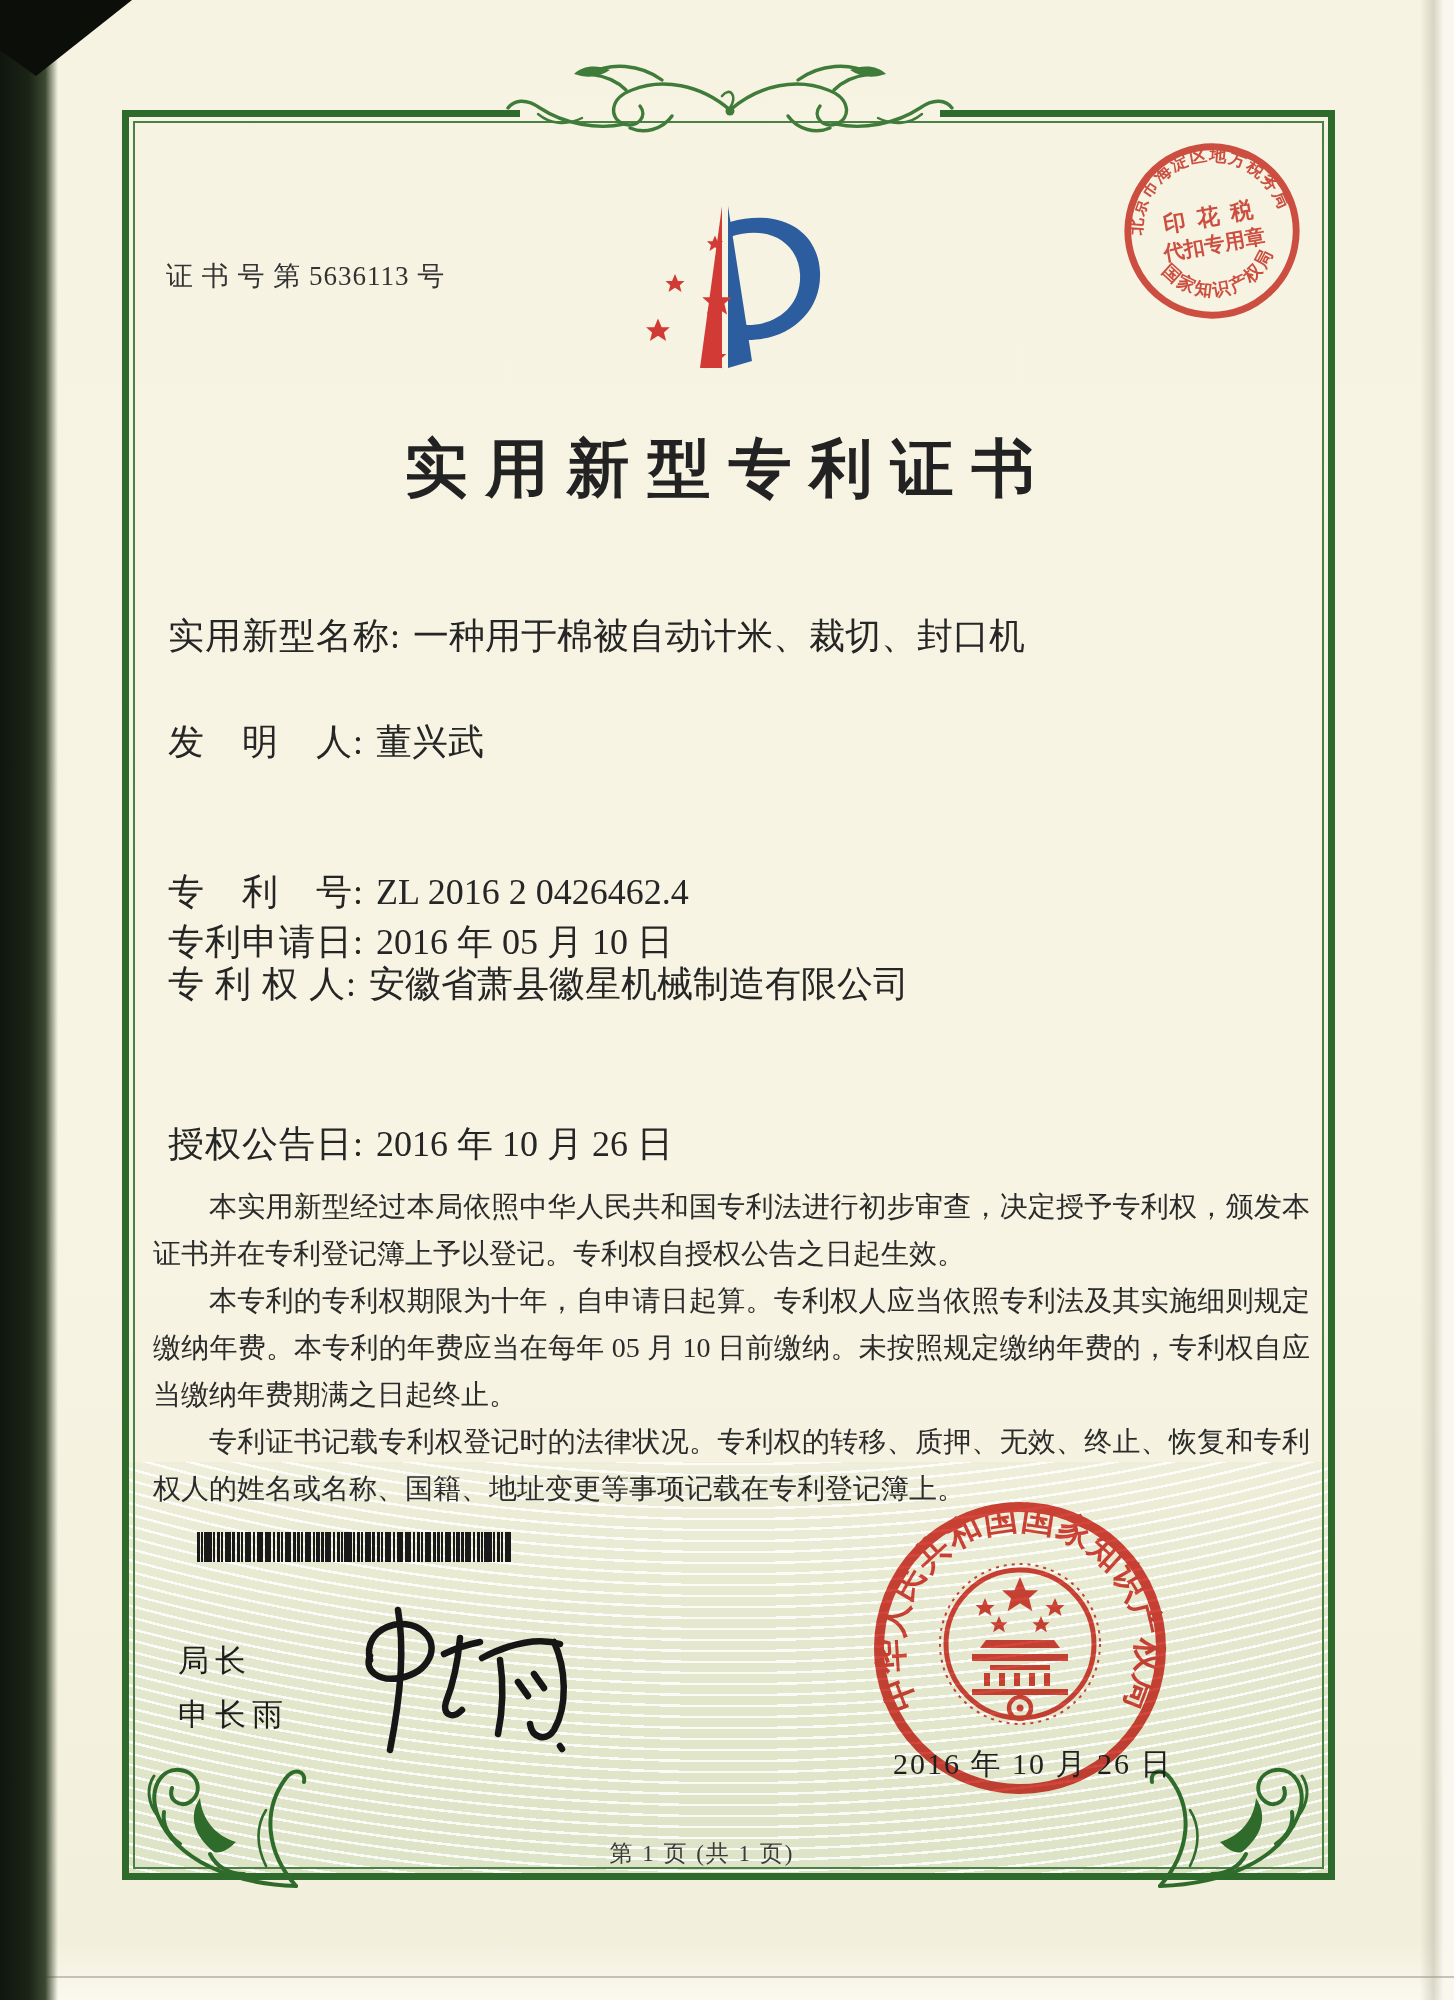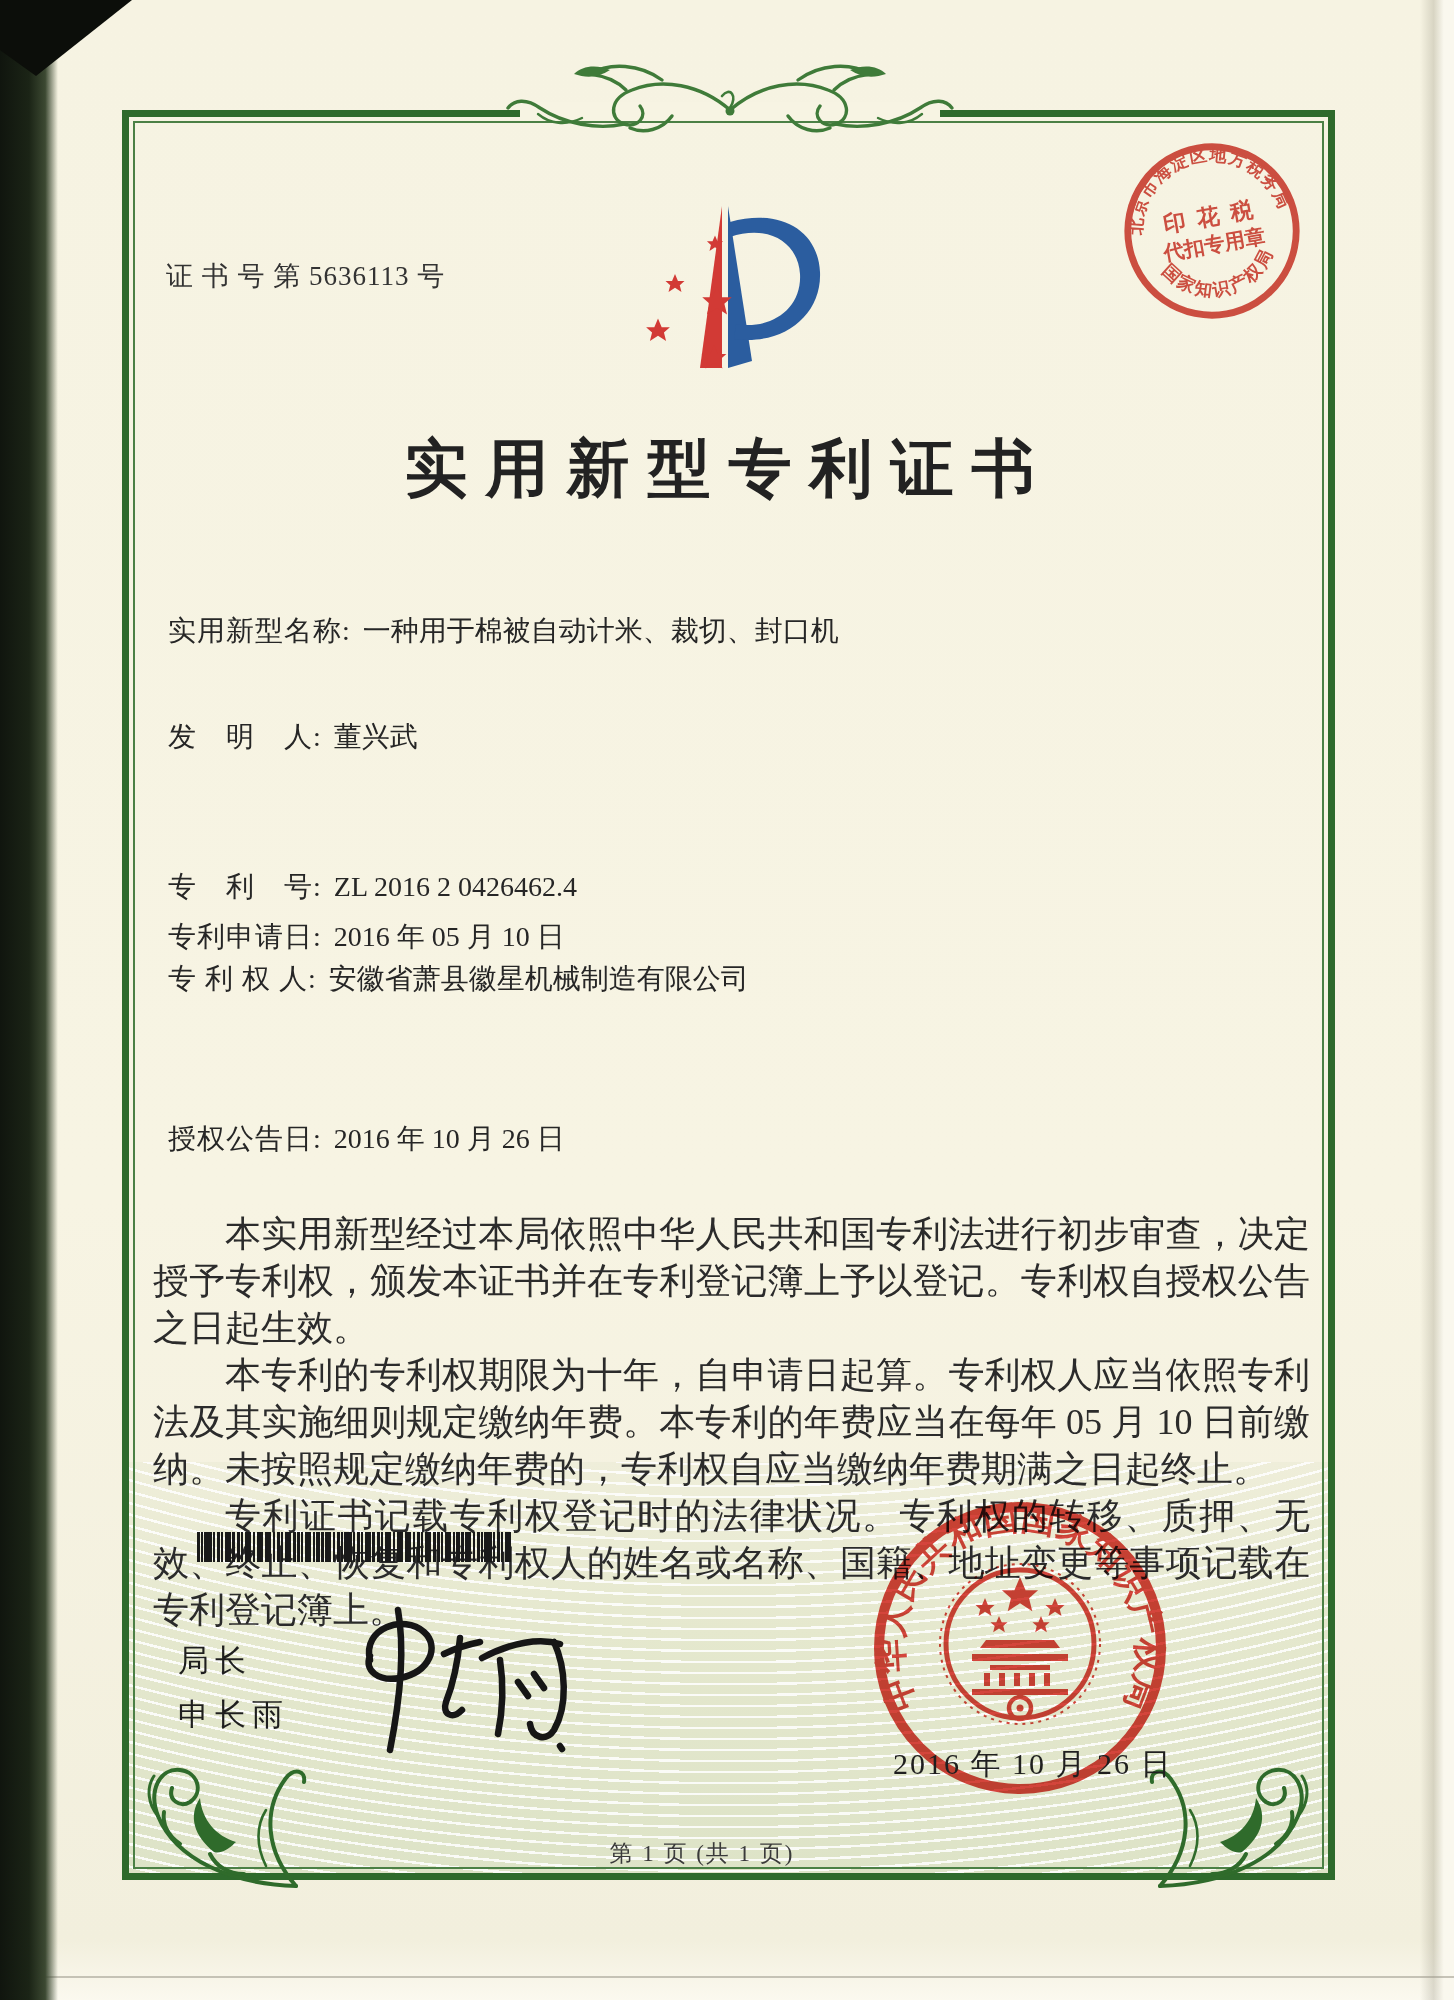--- a/index.html
+++ b/index.html
@@ -27,26 +27,26 @@
      background:
        repeating-radial-gradient(2600px circle at 50% -2100px,
           rgba(255,255,255,.85) 0 2.5px, rgba(255,255,255,0) 2.5px 11px),
        linear-gradient(180deg,#efeeda 0%,#e5e8ce 40%,#dde3c7 100%);}
 
   .cert-number{left:166px;top:234px;font-size:27px;color:#333;letter-spacing:1px;margin-top:24px;}
 
   .title{left:122px;top:426px;width:1213px;text-align:center;font-size:63px;font-weight:700;
          color:#222;letter-spacing:18px;box-sizing:border-box;}
 
-  .field{left:168px;font-size:28px;color:#262626;white-space:nowrap;}
+  .field{left:168px;font-size:36px;color:#262626;white-space:nowrap;}
   .field .lb{letter-spacing:1px;}
   .field .vl{margin-left:12px;}
 
-  .bodytext{left:153px;top:1183px;width:1157px;font-size:36px;line-height:47px;
-            color:#2b2b2b;text-align:justify;margin-top:28px;}
+  .bodytext{left:153px;top:1183px;width:1157px;font-size:28px;line-height:47px;
+            color:#2b2b2b;text-align:justify;}
   .bodytext p{margin:0;text-indent:2em;}
 
   .barcode{left:197px;top:1532px;width:315px;height:30px;
      background:
        repeating-linear-gradient(90deg,#191919 0 2px,rgba(0,0,0,0) 2px 4px),
        repeating-linear-gradient(90deg,#191919 0 3px,rgba(0,0,0,0) 3px 10px),
        repeating-linear-gradient(90deg,#191919 0 1px,rgba(0,0,0,0) 1px 7px);}
 
   .officer{left:178px;font-size:31px;color:#1e1e1e;letter-spacing:6px;}
 

